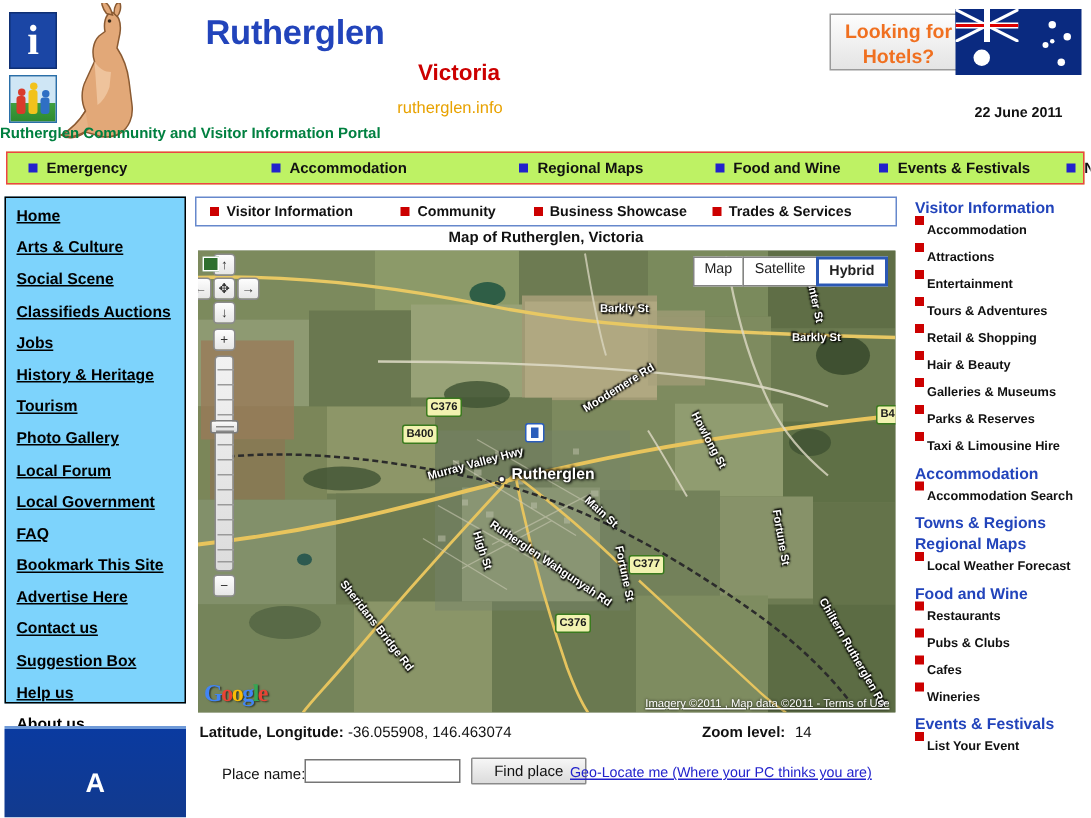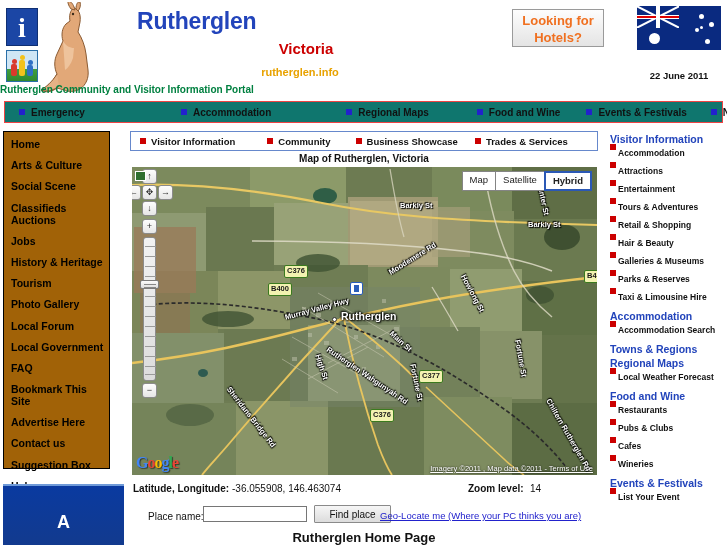--- a/index.html
+++ b/index.html
@@ -42,29 +42,29 @@
   .site-title {
     position:absolute; left:137px; top:8px;
     font-size:23px; font-weight:bold; color:#2244bb; letter-spacing:-0.2px;
   }
   .state-name {
     position:absolute; left:0; top:40px; width:600px; text-align:center;
     font-size:15px; font-weight:bold; color:#cc0000;padding-left:12px;
   }
   .domain-name {
     position:absolute; left:0; top:66px; width:600px; text-align:center;
-    font-size:11px; font-weight:bold; color:#e8a200;
+    font-size:11px; font-weight:normal; color:#e8a200;
   }
   .tagline {
     position:absolute; left:0; top:84px; width:600px; text-align:left;
     font-size:10px; font-weight:bold; color:#008040;
   }
 
   .hotels-btn {
-    position:absolute; left:512px; top:9px; width:92px; height:38px;
+    position:absolute; left:553px; top:9px; width:92px; height:38px;
     border:1px solid #9a9a9a; border-radius:0;
     background: linear-gradient(#fdfdfd, #e4e4e4);
     color:#f07020; font-size:13px; font-weight:bold; text-align:center;
     line-height:17px; padding-top:2px; cursor:pointer;
   }
   .flag {
     position:absolute; left:637px; top:6px; width:84px; height:44px;
     background:#0a2a80; border:0;
   }
   .flag .uj { position:absolute; left:0; top:0; width:42px; height:22px; background:#0a2a80; overflow:hidden;}
@@ -87,35 +87,35 @@
   .flag .s5 { left:63px; top:20px; width:3px; height:3px; }
 
   .date-txt {
     position:absolute; left:637px; top:70px; width:84px; text-align:center;
     font-size:9.5px; font-weight:bold; color:#111;
   }
 
   
   #topnav {
     position:absolute; left:4px; top:101px; width:719px; height:22px;
-    border:1px solid #ee4444; background:#0f766e;
+    border:1px solid #ee4444; background:#bef264;
     display:flex; align-items:center;
   }
   #topnav .nav-item {
     display:flex; align-items:center; font-size:10px; font-weight:bold; color:#111;
     cursor:pointer; white-space:nowrap;
   }
   #topnav .bullet {
     width:6px; height:6px; background:#2222cc; margin-right:6px; display:inline-block;
   }
 
   
   #leftbar {
-    position:absolute; left:3px; top:131px; width:107px; height:338px;
-    border:1px solid #000; background:#a16207; padding:6px 0 0 7px;
+    position:absolute; left:3px; top:131px; width:121px; height:338px;
+    border:1px solid #000; background:#7dd3fc; padding:6px 0 0 7px;text-decoration:underline;
   }
   #leftbar .li {
     font-size:10.5px; font-weight:bold; color:#000; margin-bottom:9.2px; cursor:pointer;
   }
   #leftad {
     position:absolute; left:3px; top:484px; width:121px; height:61px;
     background: linear-gradient(#0a3aa0, #123a8e);
     border-top:2px solid #6f9ad8;
     color:#fff; font-size:18px; font-weight:bold;
     text-align:center; padding-top:26px; overflow:hidden;
@@ -567,21 +567,20 @@
   <div class="latlon-label">Latitude, Longitude:</div>
   <div class="latlon-value">-36.055908, 146.463074</div>
   <div class="zoom-label">Zoom level:</div>
   <div class="zoom-value">14</div>
 
   <div class="place-label">Place name:</div>
   <input class="place-input" type="text" placeholder="" style="">
   <button class="find-btn">Find place</button>
   <div class="geo-link">Geo-Locate me (Where your PC thinks you are)</div>
 
-  <div class="home-title">Rutherglen Home Page</div>
 
   <div id="rightbar">
 
     <div class="sec-head">Visitor Information</div>
     <div class="r-item"><span class="rb"></span><span>Accommodation</span></div>
     <div class="r-item"><span class="rb"></span><span>Attractions</span></div>
     <div class="r-item"><span class="rb"></span><span>Entertainment</span></div>
     <div class="r-item"><span class="rb"></span><span>Tours &amp; Adventures</span></div>
     <div class="r-item"><span class="rb"></span><span>Retail &amp; Shopping</span></div>
     <div class="r-item"><span class="rb"></span><span>Hair &amp; Beauty</span></div>

